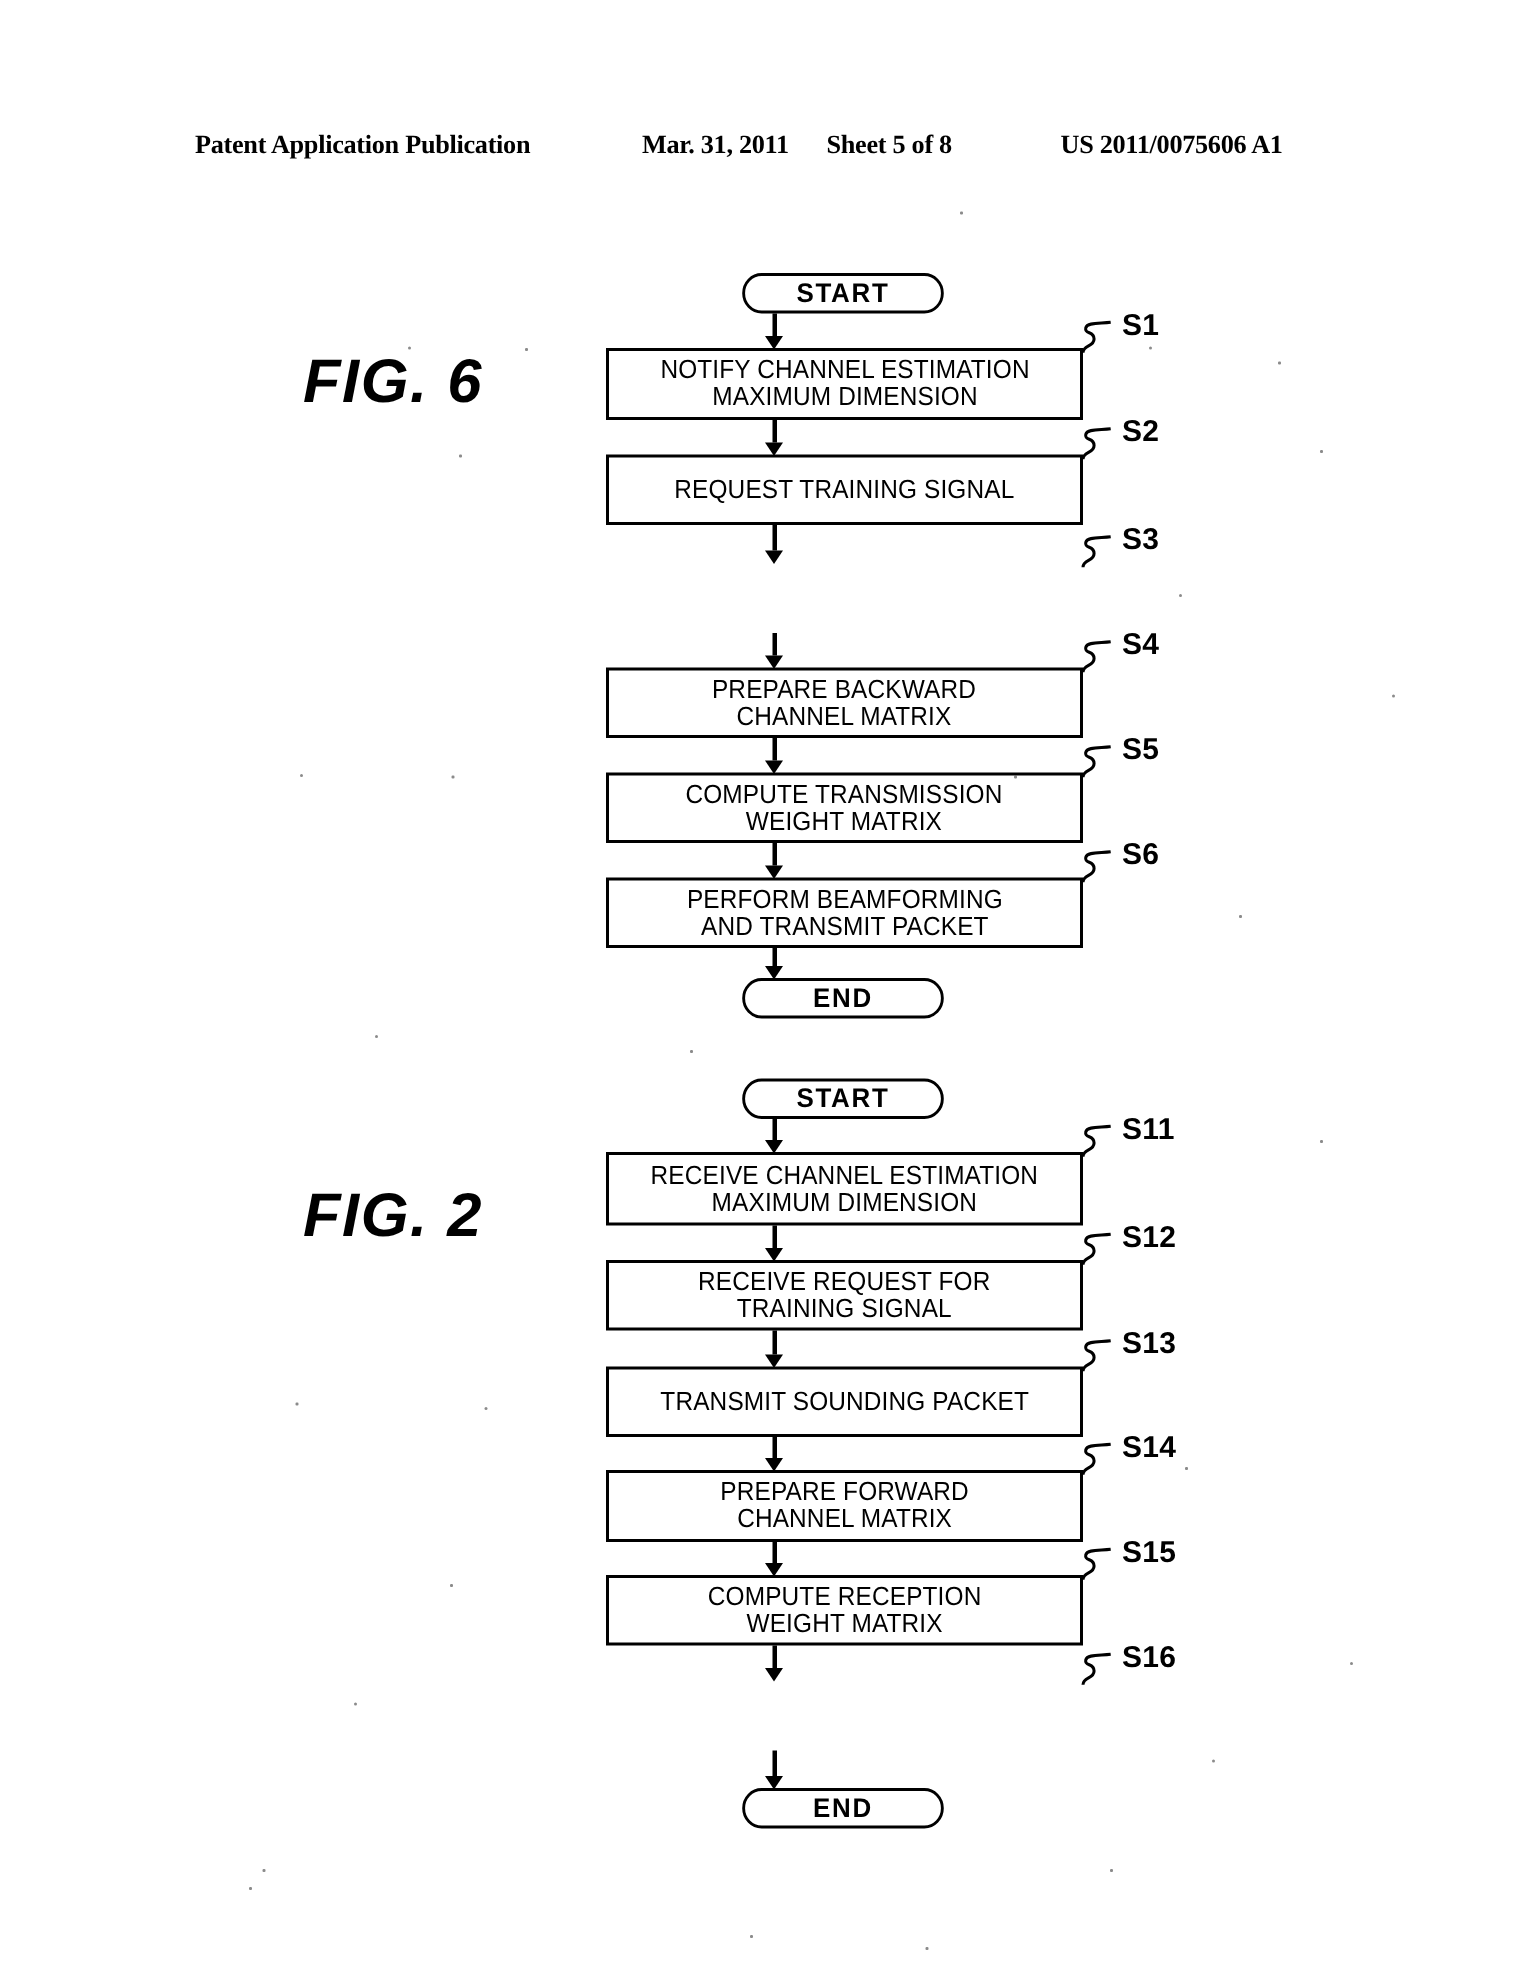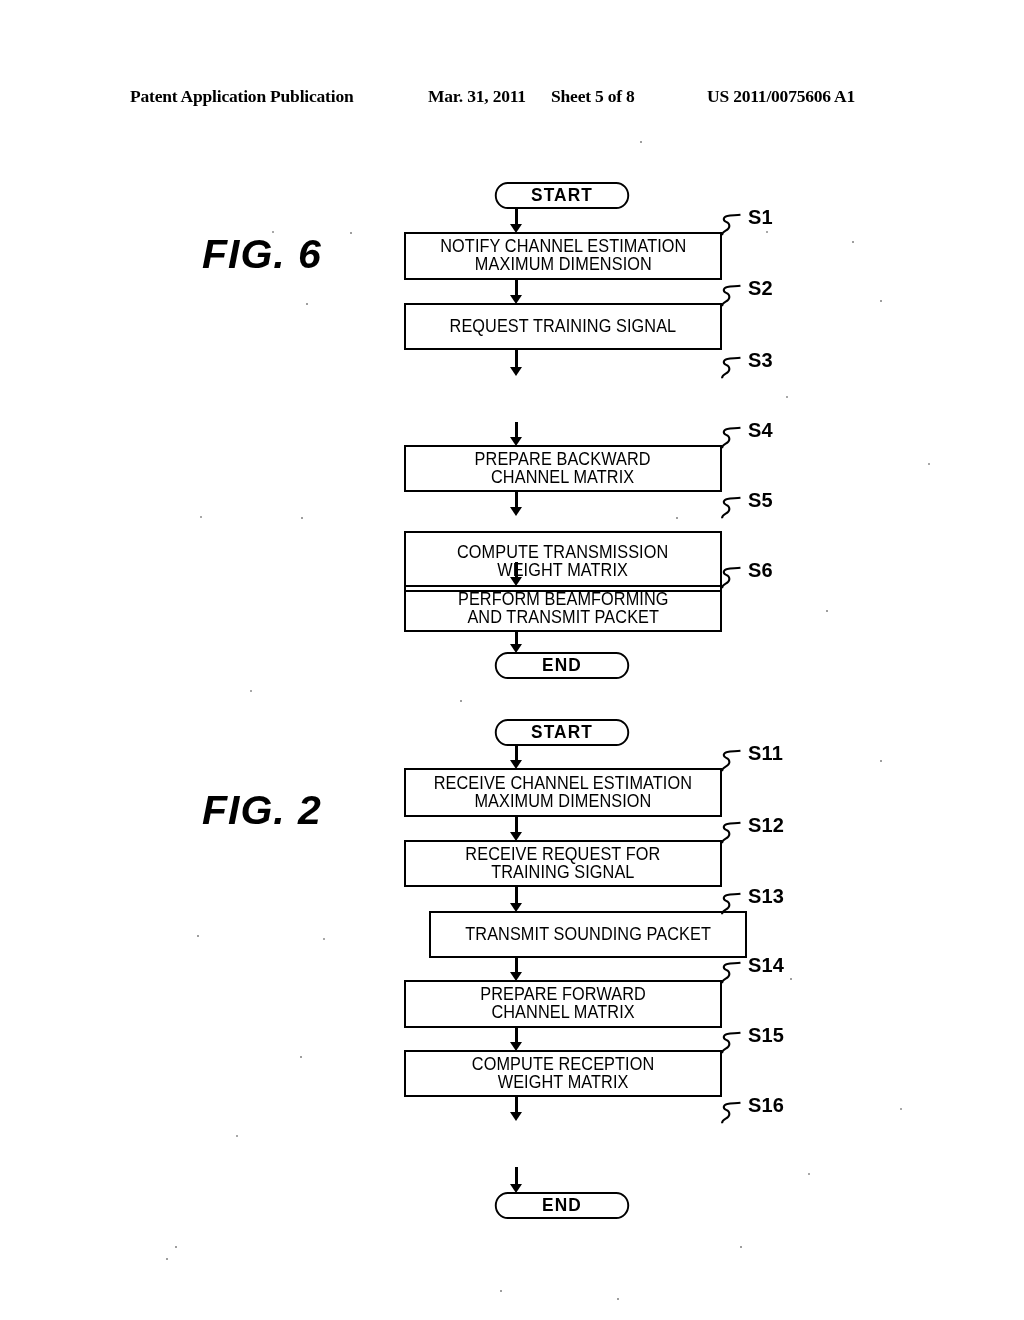--- a/index.html
+++ b/index.html
@@ -194,21 +194,21 @@
     <div class="proc-box h2line" style="top: 445px; height: 47px;">
       <span class="box-text">PREPARE BACKWARD
 CHANNEL MATRIX</span>
     </div>
     <svg class="lead-line" width="30" height="26" viewBox="0 0 30 26" style="position: absolute; left: 720px; top: 426px;">
       <path d="M2,24 C2,18 10,20 10,14 C10,8 3,11 4,6 C5,2 14,3 22,2" fill="none" stroke="#000" stroke-width="2.2"></path>
     </svg>
     <div class="step-ref" style="left: 736px; top: 419px; margin-left: 12px;">S4</div>
     <div class="connector" style="top: 492px; height: 15px;"></div>
     <div class="arrowhead" style="top: 507px;"></div>
-    <div class="proc-box h2line" style="top: 515px; height: 61px; margin-top: 16px;">
+    <div class="proc-box h2line" style="top: 515px; height: 47px;">
       <span class="box-text">COMPUTE TRANSMISSION
 WEIGHT MATRIX</span>
     </div>
     <svg class="lead-line" width="30" height="26" viewBox="0 0 30 26" style="position: absolute; left: 720px; top: 496px;">
       <path d="M2,24 C2,18 10,20 10,14 C10,8 3,11 4,6 C5,2 14,3 22,2" fill="none" stroke="#000" stroke-width="2.2"></path>
     </svg>
     <div class="step-ref" style="left: 748px; top: 489px;">S5</div>
     <div class="connector" style="top: 562px; height: 15px;"></div>
     <div class="arrowhead" style="top: 577px;"></div>
     <div class="proc-box h2line" style="top: 585px; height: 47px;">
@@ -245,21 +245,21 @@
     <div class="proc-box h2line" style="top: 840px; height: 47px;">
       <span class="box-text">RECEIVE REQUEST FOR
 TRAINING SIGNAL</span>
     </div>
     <svg class="lead-line" width="30" height="26" viewBox="0 0 30 26" style="position: absolute; left: 720px; top: 821px;">
       <path d="M2,24 C2,18 10,20 10,14 C10,8 3,11 4,6 C5,2 14,3 22,2" fill="none" stroke="#000" stroke-width="2.2"></path>
     </svg>
     <div class="step-ref" style="left: 748px; top: 814px;">S12</div>
     <div class="connector" style="top: 887px; height: 16px;"></div>
     <div class="arrowhead" style="top: 903px;"></div>
-    <div class="proc-box h1line" style="top: 911px; height: 47px; margin-left: 25px;">
+    <div class="proc-box h1line" style="top: 911px; height: 47px;">
       <span class="box-text">TRANSMIT SOUNDING PACKET</span>
     </div>
     <svg class="lead-line" width="30" height="26" viewBox="0 0 30 26" style="position: absolute; left: 720px; top: 892px;">
       <path d="M2,24 C2,18 10,20 10,14 C10,8 3,11 4,6 C5,2 14,3 22,2" fill="none" stroke="#000" stroke-width="2.2"></path>
     </svg>
     <div class="step-ref" style="left: 748px; top: 885px;">S13</div>
     <div class="connector" style="top: 958px; height: 14px;"></div>
     <div class="arrowhead" style="top: 972px;"></div>
     <div class="proc-box h2line" style="top: 980px; height: 48px;">
       <span class="box-text">PREPARE FORWARD

